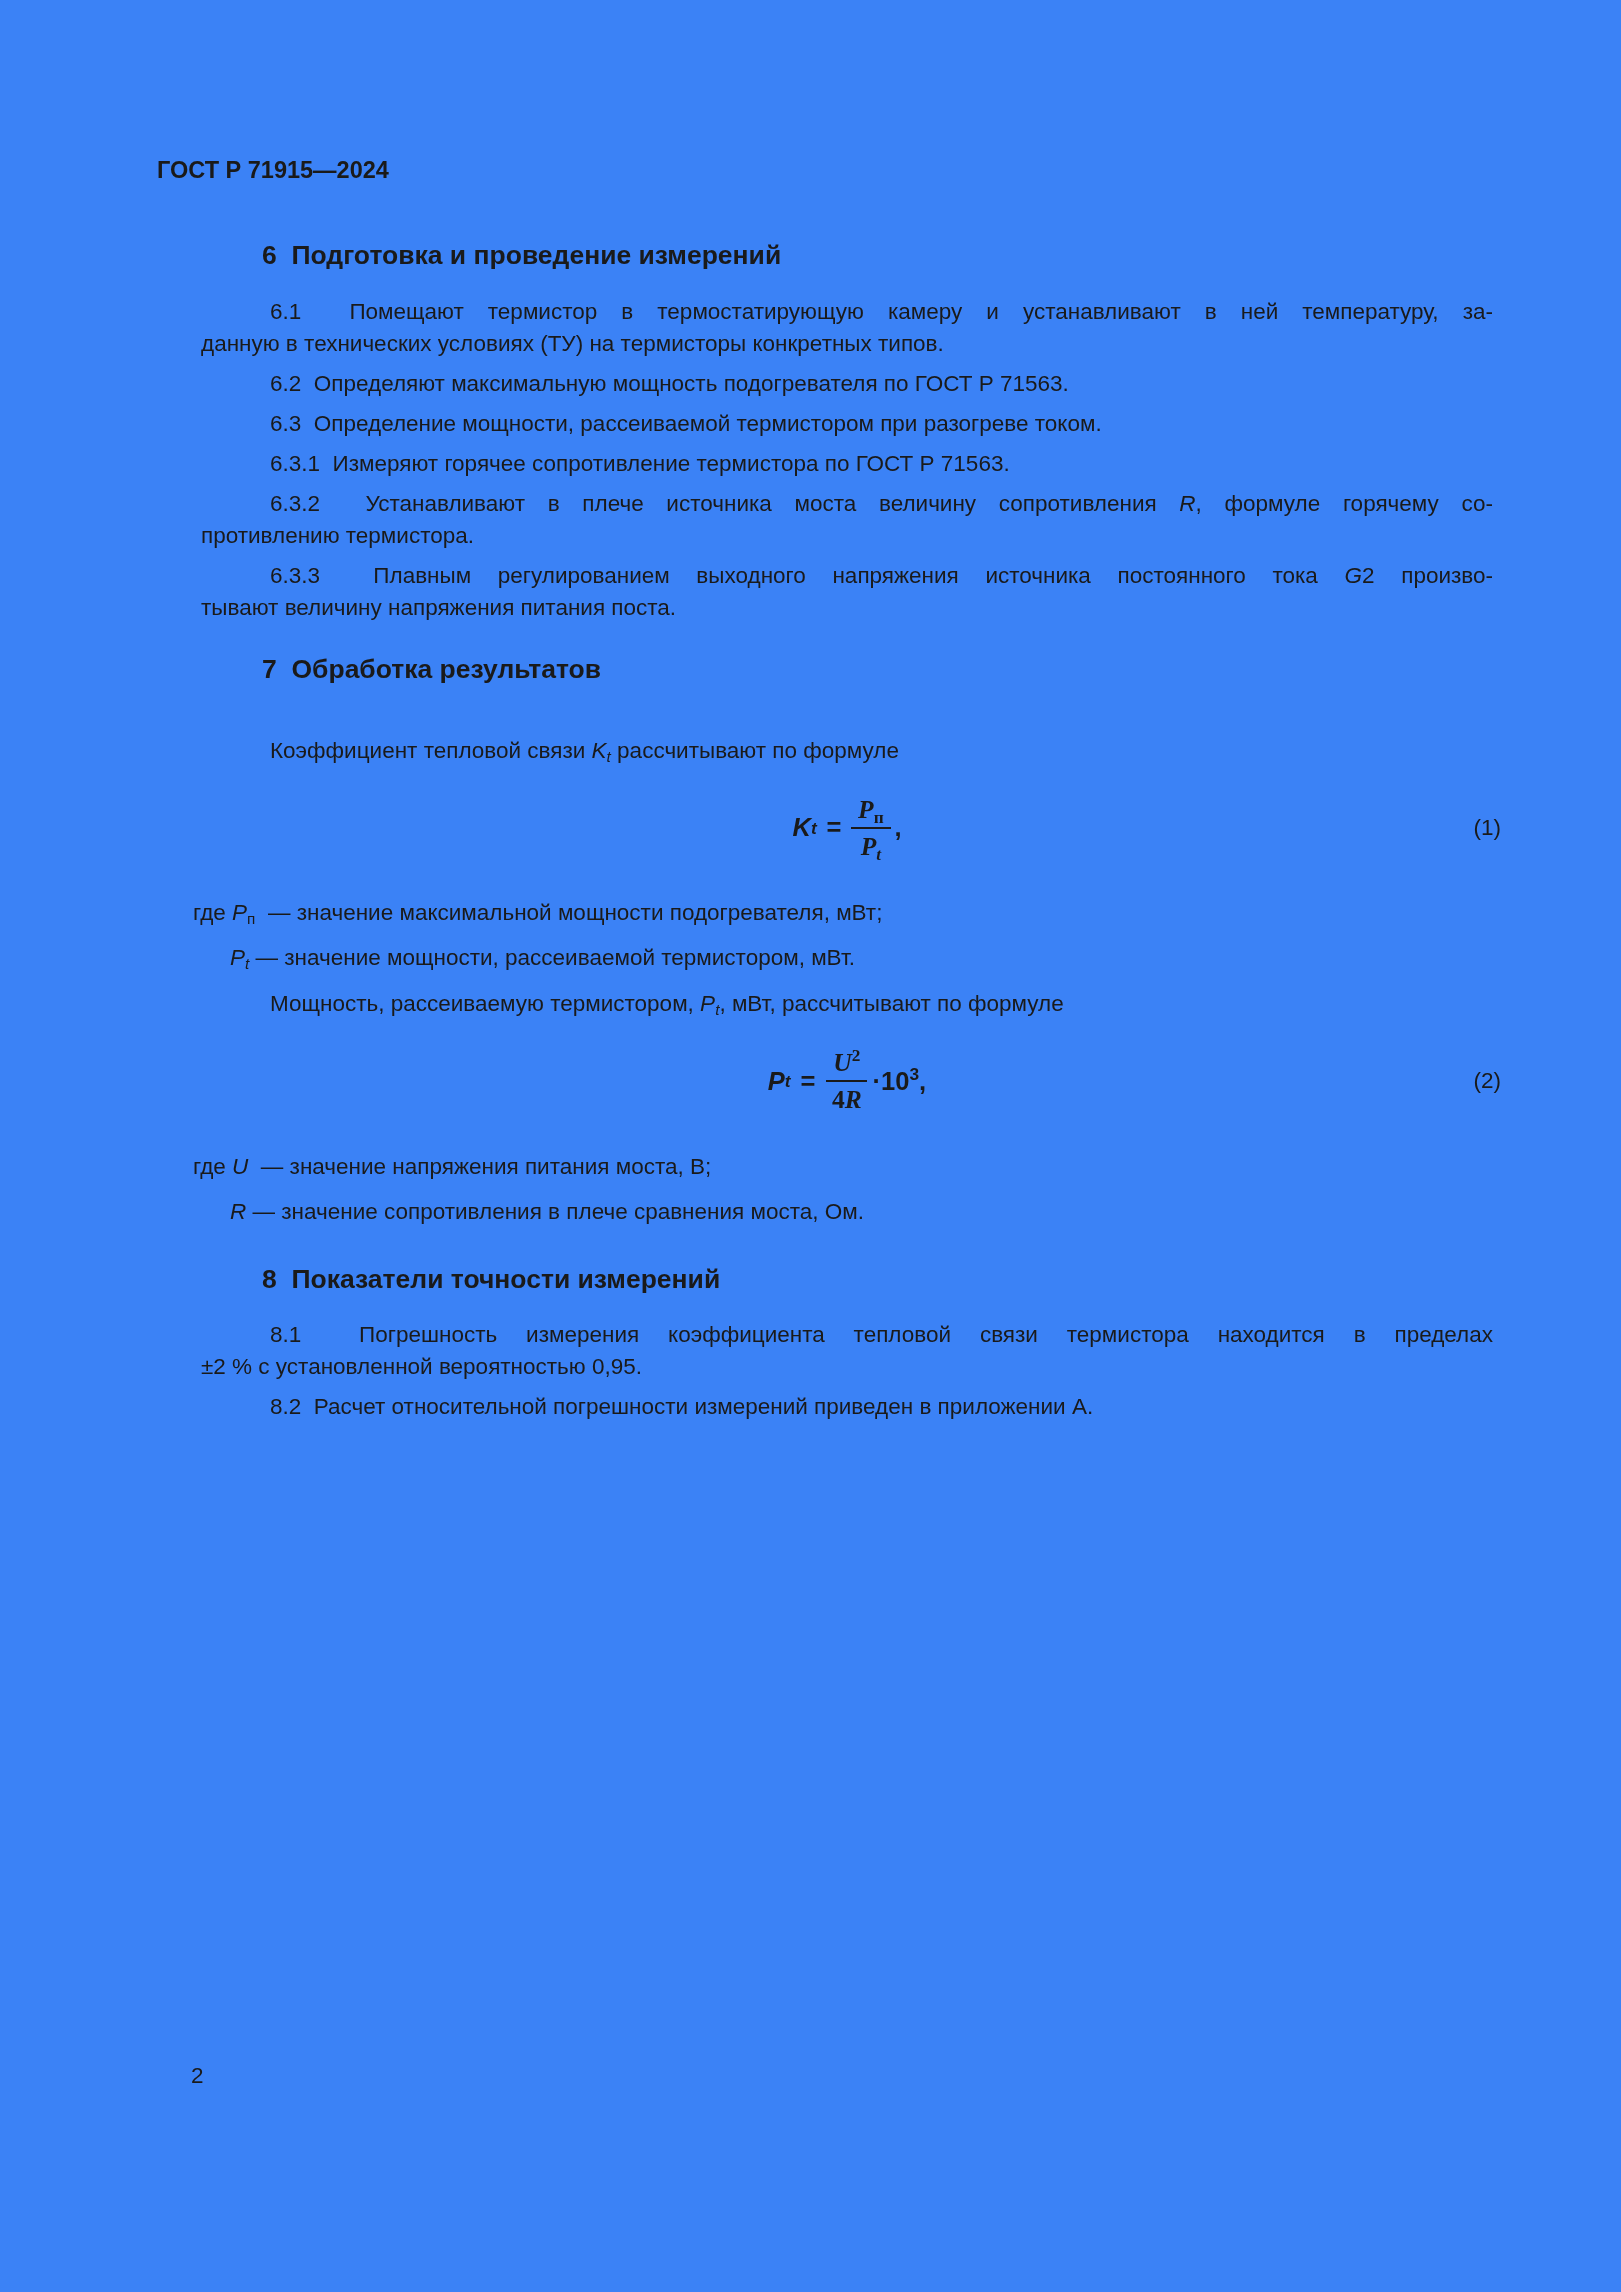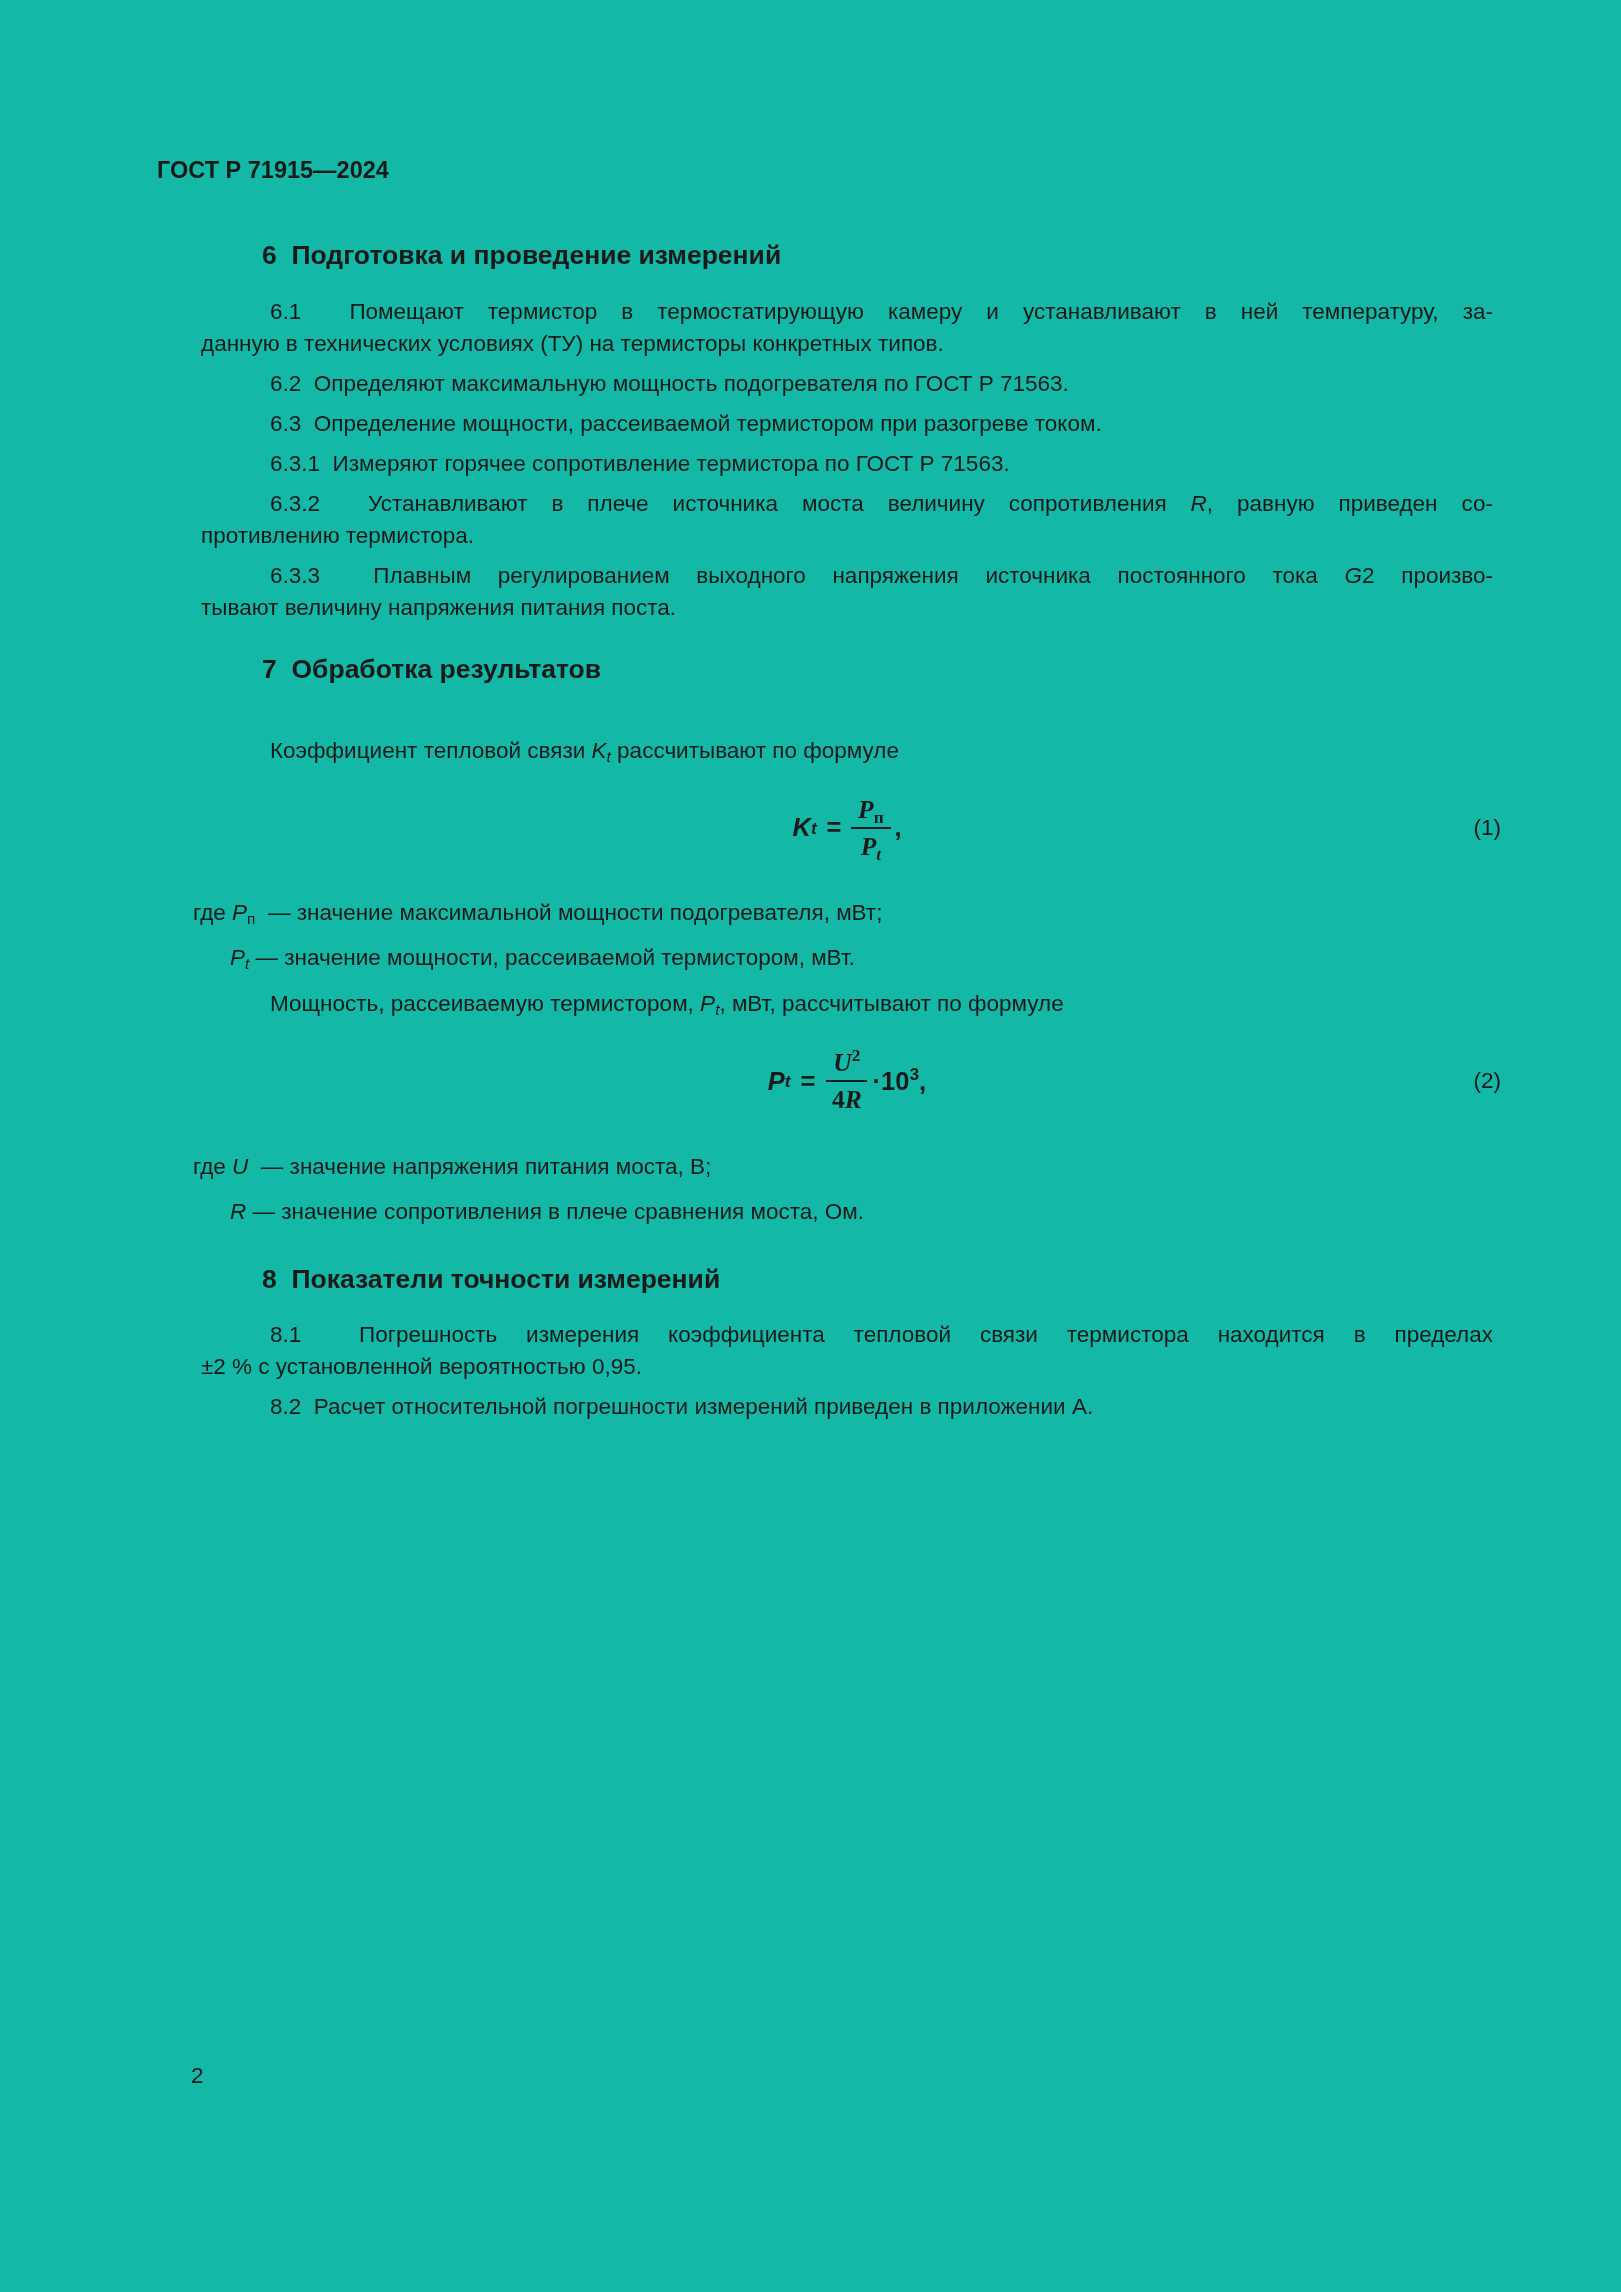--- a/index.html
+++ b/index.html
@@ -1,20 +1,20 @@
 <!DOCTYPE html>
 <html lang="ru"><head>
 <meta charset="utf-8">
 <style>
   html,body { margin:0; padding:0; background:#777; }
   .page {
     position:relative;
     width:1621px; height:2293px;
     margin:0 auto;
-    background:#14b8a6;
+    background:#3b82f6;
     color:#1a1a1a;
     font-family:"Liberation Sans","DejaVu Sans",sans-serif;
     box-sizing:border-box;
     padding:157px 120px 0 193px;
     overflow:hidden;
   }
   .doc-header {
     font-size:23.5px; font-weight:bold; line-height:27.4px;
     margin-left:-36px;
     white-space:pre-wrap;
@@ -83,21 +83,21 @@
       <div class="block-para para-numbered">
         <div class="line indent"><span>6.2  Определяют максимальную мощность подогревателя по ГОСТ Р 71563.</span></div>
       </div>
       <div class="block-para para-numbered">
         <div class="line indent"><span>6.3  Определение мощности, рассеиваемой термистором при разогреве током.</span></div>
       </div>
       <div class="block-para para-numbered">
         <div class="line indent"><span>6.3.1  Измеряют горячее сопротивление термистора по ГОСТ Р 71563.</span></div>
       </div>
       <div class="block-para para-numbered">
-        <div class="line indent fill"><span>6.3.2  Устанавливают в плече источника моста величину сопротивления </span><span class="it">R</span><span>, равную приведен со-</span></div>
+        <div class="line indent fill"><span>6.3.2  Устанавливают в плече источника моста величину сопротивления </span><span class="it">R</span><span>, формуле горячему со-</span></div>
         <div class="line"><span>противлению термистора.</span></div>
       </div>
       <div class="block-para para-numbered">
         <div class="line indent fill"><span>6.3.3  Плавным регулированием выходного напряжения источника постоянного тока </span><span class="it">G</span><span>2 произво-</span></div>
         <div class="line"><span>тывают величину напряжения питания поста.</span></div>
       </div>
       <div class="block-heading">7  Обработка результатов</div>
       <div class="block-para para-standalone">
         <div class="line indent"><span>Коэффициент тепловой связи </span><span class="it">K</span><sub class="it">t</sub><span> рассчитывают по формуле</span></div>
       </div>

